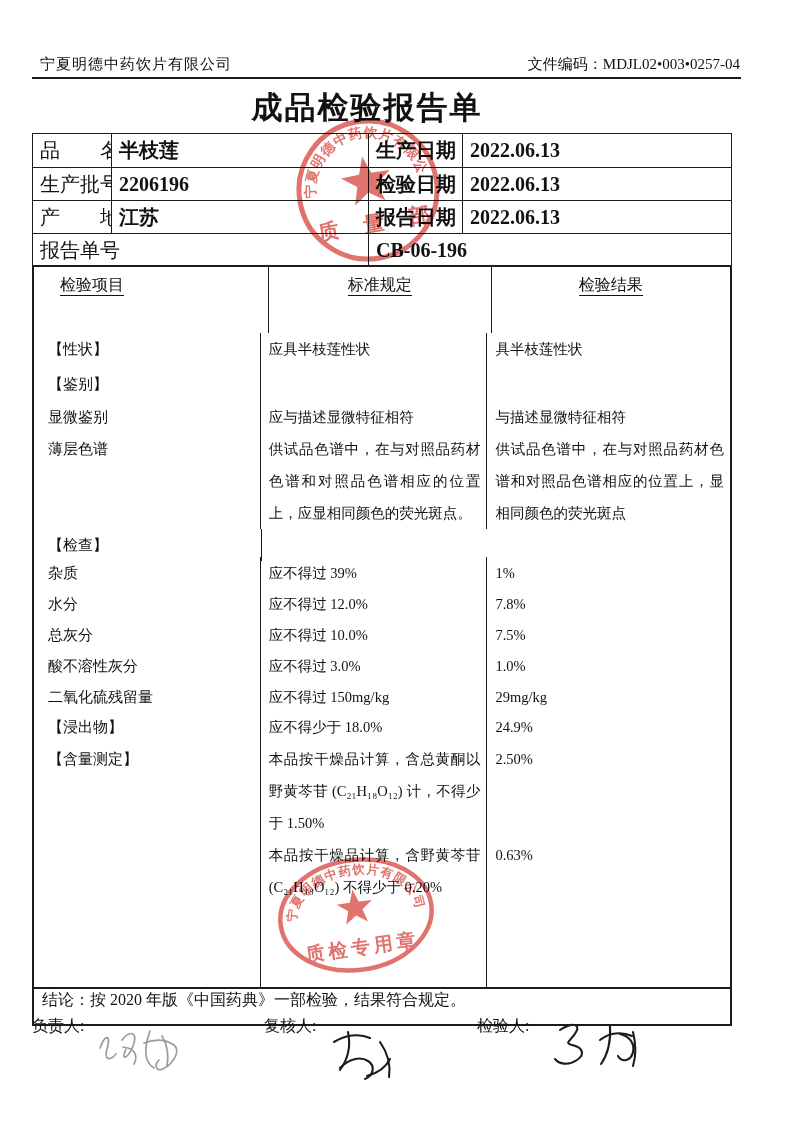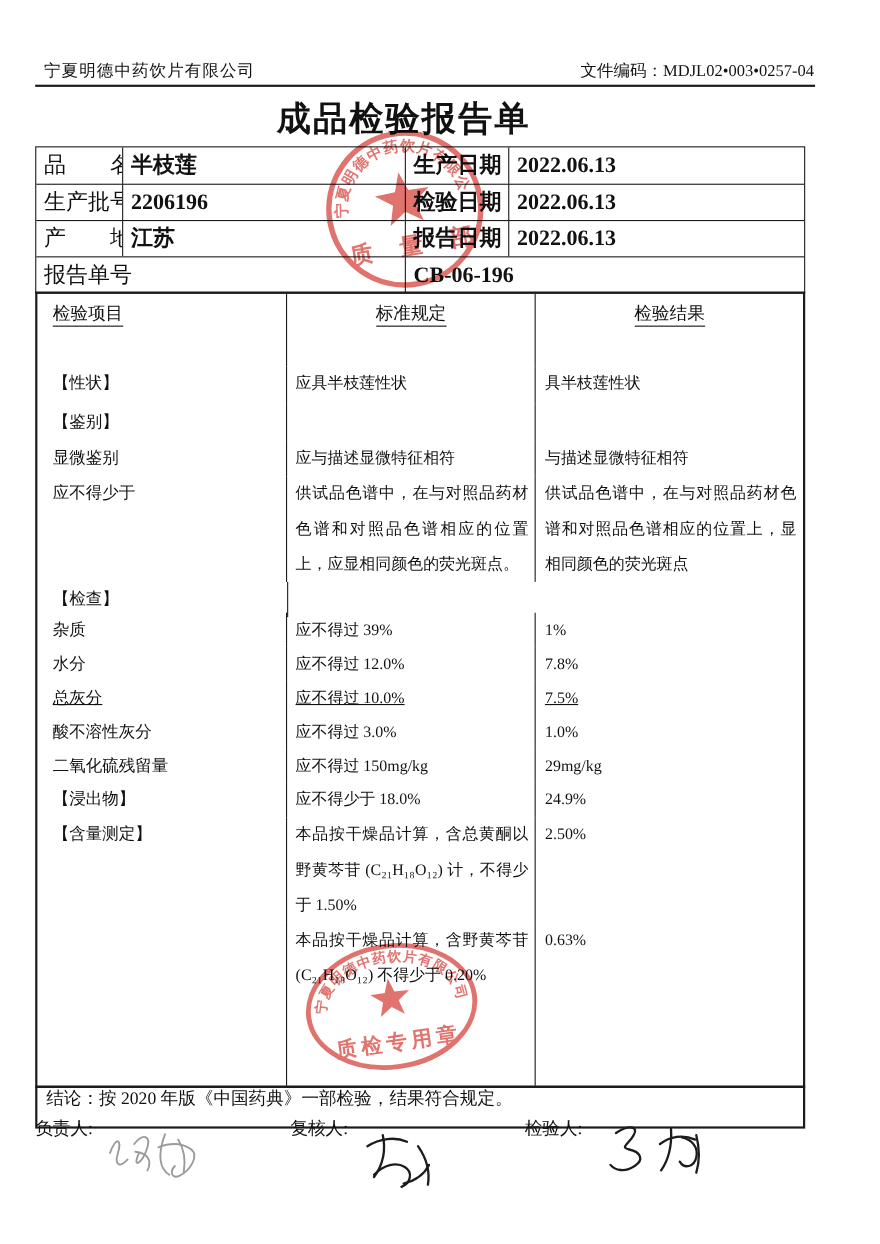--- a/index.html
+++ b/index.html
@@ -19,21 +19,21 @@
   .info{left:32px;top:133px;width:700px;border:1.5px solid #1b1b1b;
         display:grid;grid-template-columns:78px 257px 94px 269px;font-size:20px;}
   .info .cell{height:33px;line-height:33px;padding-left:7px;white-space:nowrap;overflow:hidden;}
   .info .bl{border-left:1px solid #1b1b1b;font-weight:bold;}
   .info .bt{border-top:1px solid #1b1b1b;}
   .sp2{grid-column:span 2;}
 
   
   .mtab{left:32px;top:265px;width:700px;height:724px;border:2px solid #1b1b1b;
         display:flex;flex-direction:column;overflow:hidden;}
-  .mhead{height:66px;display:flex;flex:none;}
+  .mhead{height:66px;display:flex;flex:none;padding-left:12px;}
   .mhead>div{padding-top:8px;font-size:16px;}
   .mh1{width:228px;border-right:1px solid #1b1b1b;padding-left:14px;}
   .mh2{width:228px;border-right:1px solid #1b1b1b;text-align:center;}
   .mh3{width:244px;text-align:center;}
   .mhead span{border-bottom:1px solid #111;padding-bottom:2px;}
   .mrow{display:flex;flex:none;}
   .c-item{width:228px;border-right:1px solid #1b1b1b;padding-left:14px;
           font-size:15px;line-height:32px;}
   .c-std{width:228px;border-right:1px solid #1b1b1b;padding:0 6px 0 8px;
          font-size:14.5px;line-height:32px;text-align:justify;}
@@ -95,40 +95,40 @@
         <div class="c-item">【鉴别】</div>
         <div class="c-std"></div>
         <div class="c-res"></div>
       </div>
       <div class="mrow" style="height: 32px;">
         <div class="c-item">显微鉴别</div>
         <div class="c-std">应与描述显微特征相符</div>
         <div class="c-res">与描述显微特征相符</div>
       </div>
       <div class="mrow" style="height: 96px;">
-        <div class="c-item">应不得少于</div>
+        <div class="c-item">薄层色谱</div>
         <div class="c-std">供试品色谱中，在与对照品药材色谱和对照品色谱相应的位置上，应显相同颜色的荧光斑点。</div>
         <div class="c-res">供试品色谱中，在与对照品药材色谱和对照品色谱相应的位置上，显相同颜色的荧光斑点</div>
       </div>
       <div class="mrow" style="height: 28px; flex-direction: column;">
         <div class="c-item">【检查】</div>
         <div class="c-std"></div>
         <div class="c-res"></div>
       </div>
       <div class="mrow" style="height: 31px;">
         <div class="c-item">杂质</div>
         <div class="c-std">应不得过 39%</div>
         <div class="c-res">1%</div>
       </div>
       <div class="mrow" style="height: 31px;">
         <div class="c-item">水分</div>
         <div class="c-std">应不得过 12.0%</div>
         <div class="c-res">7.8%</div>
       </div>
-      <div class="mrow" style="height: 31px; text-decoration: underline;">
+      <div class="mrow" style="height: 31px;">
         <div class="c-item">总灰分</div>
         <div class="c-std">应不得过 10.0%</div>
         <div class="c-res">7.5%</div>
       </div>
       <div class="mrow" style="height: 31px;">
         <div class="c-item">酸不溶性灰分</div>
         <div class="c-std">应不得过 3.0%</div>
         <div class="c-res">1.0%</div>
       </div>
       <div class="mrow" style="height: 30px;">

